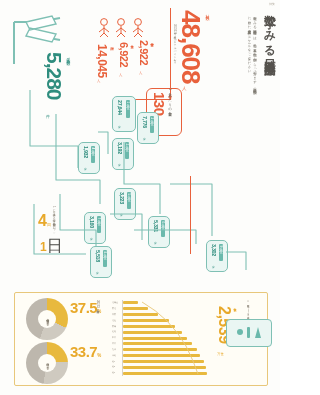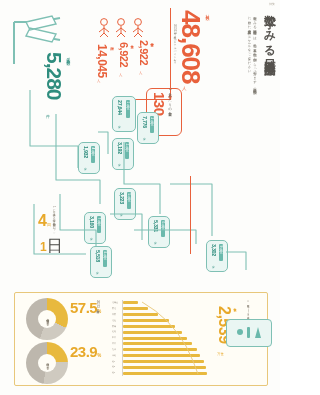--- a/index.html
+++ b/index.html
@@ -259,31 +259,31 @@
 
   <div class="bpanel"></div>
 
   <div class="donut" style="left:26px;top:298px;background:conic-gradient(#e8b93e 0deg 114.5deg,#cfcac0 114.5deg 200deg,#bdb7ad 200deg 360deg);">
     <div class="hole"></div>
     <div class="hlab">
       <span>管理栄養士・栄養士の割合</span>
     </div>
   </div>
   <div class="pct" style="left:70px;top:300px;">
-    <span class="big">57.5</span><span class="sm">%</span>
+    <span class="big">37.5</span><span class="sm">%</span>
   </div>
 
   <div class="donut" style="left:26px;top:342px;background:conic-gradient(#e8b93e 0deg 86deg,#cfcac0 86deg 190deg,#bdb7ad 190deg 360deg);">
     <div class="hole"></div>
     <div class="hlab">
       <span>調理師の割合</span>
     </div>
   </div>
   <div class="pct" style="left:70px;top:344px;">
-    <span class="big">23.9</span><span class="sm">%</span>
+    <span class="big">33.7</span><span class="sm">%</span>
   </div>
 
   <div class="pct-cap" style="left:96px;top:300px;height:40px;">（2023年3月期実績）</div>
 
   <div class="barchart">
     <div class="abs" style="left:10px;top:0;width:0;height:76px;border-left:1px solid #d8d2c4;"></div>
     <div id="bars">
         <div class="brow" style="left: 11px; top: 1.46154px; width: 15.12px;"></div>
         <div class="blabel" style="top: 1.16923px;">北海道</div>
         <div class="brow" style="left: 11px; top: 7.30769px; width: 25.2px;"></div>

